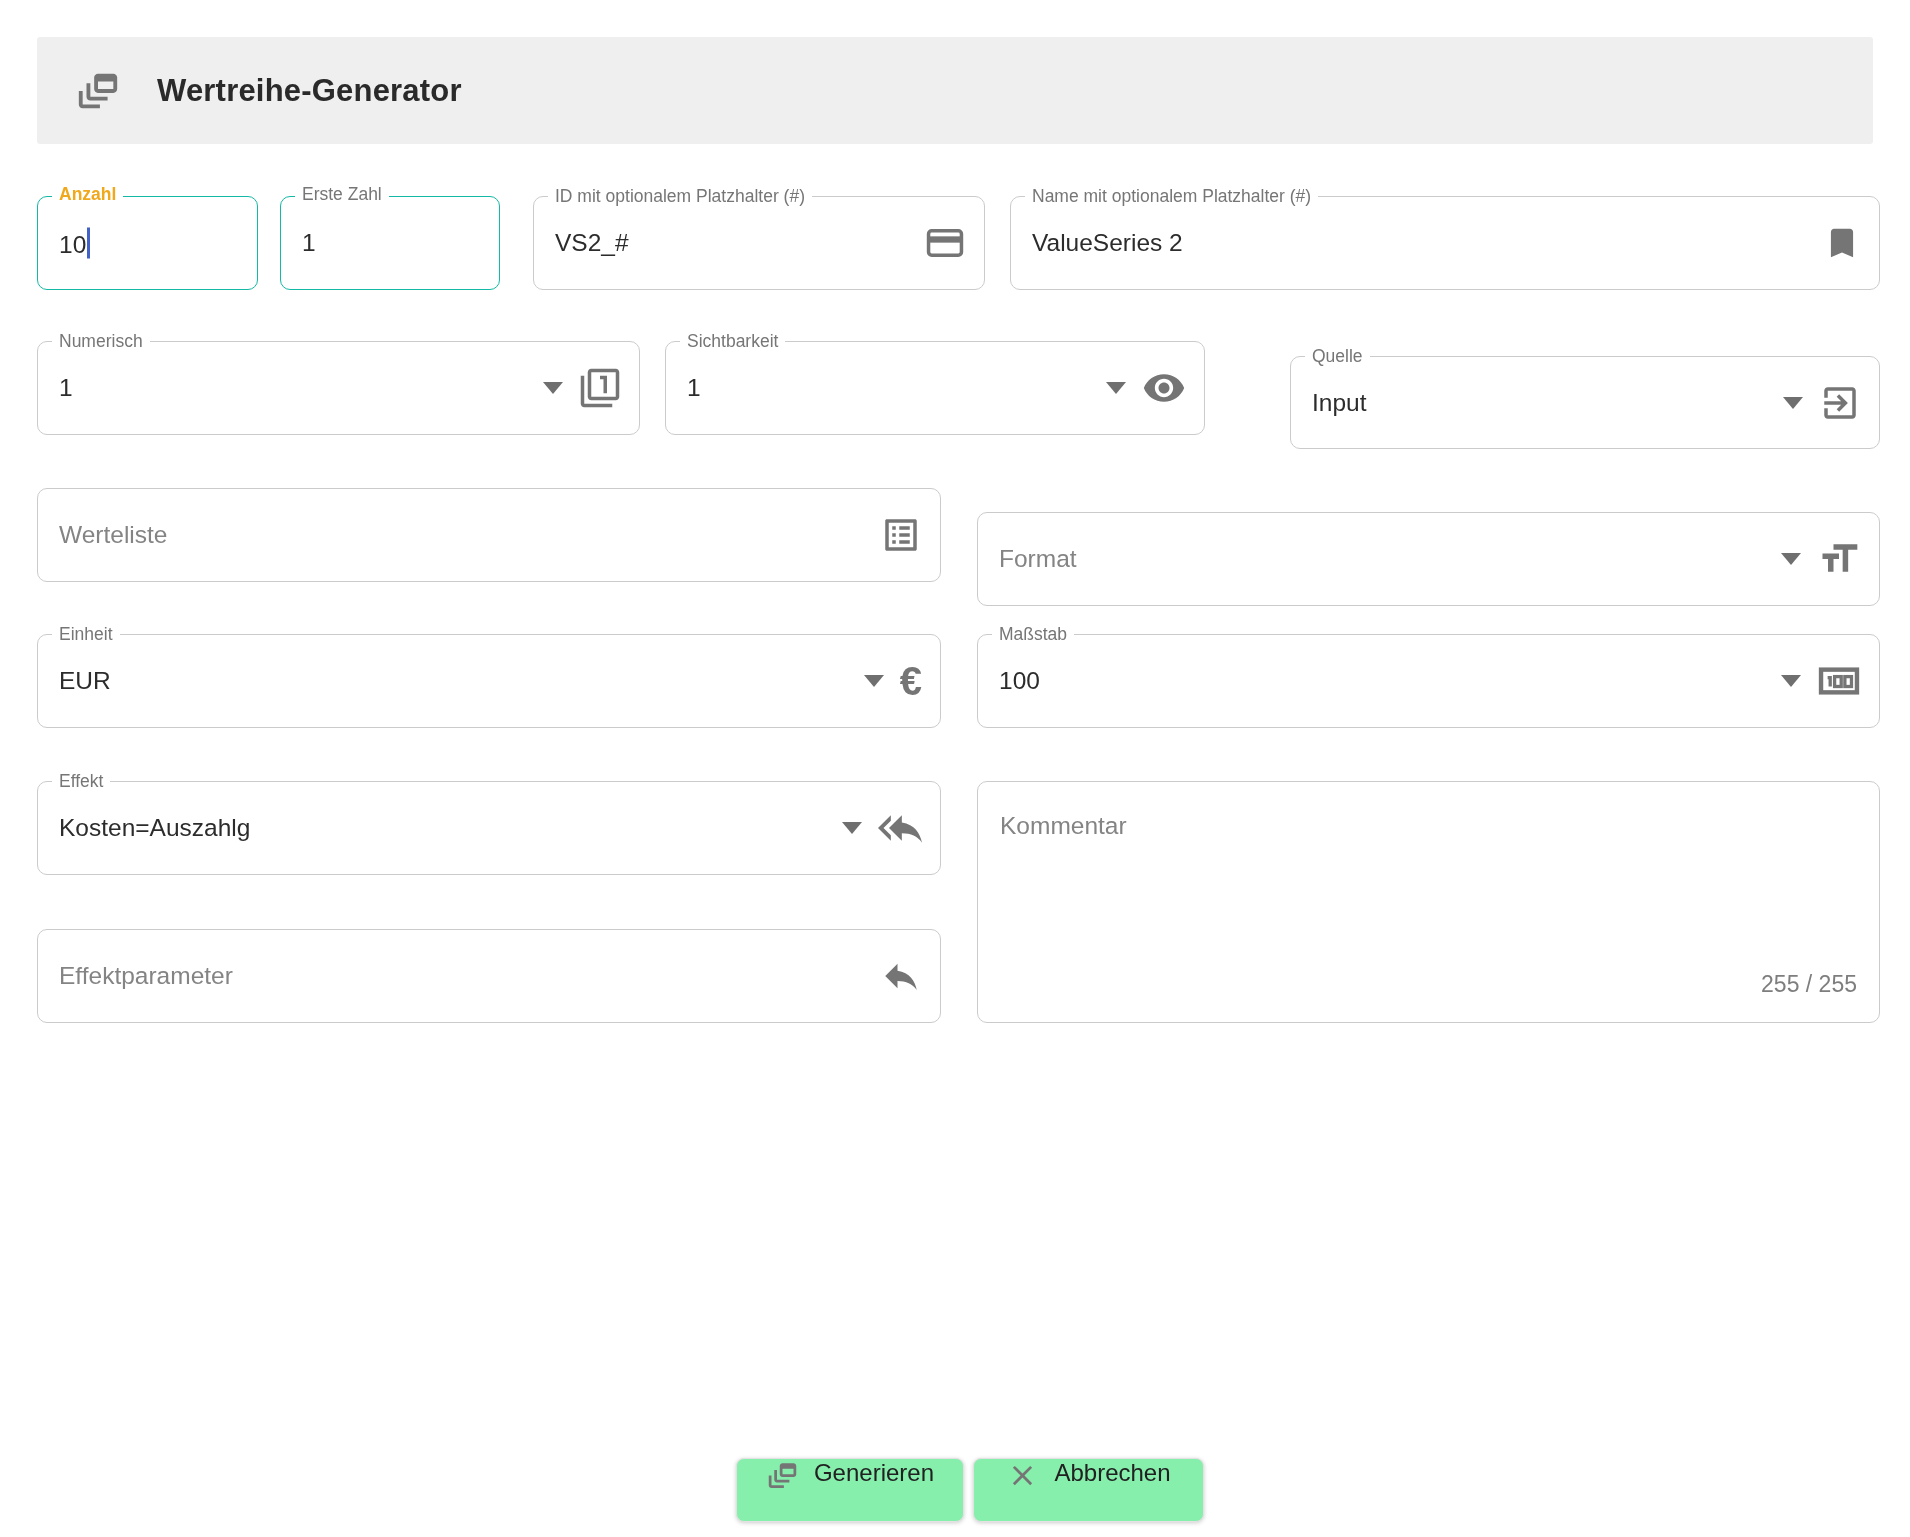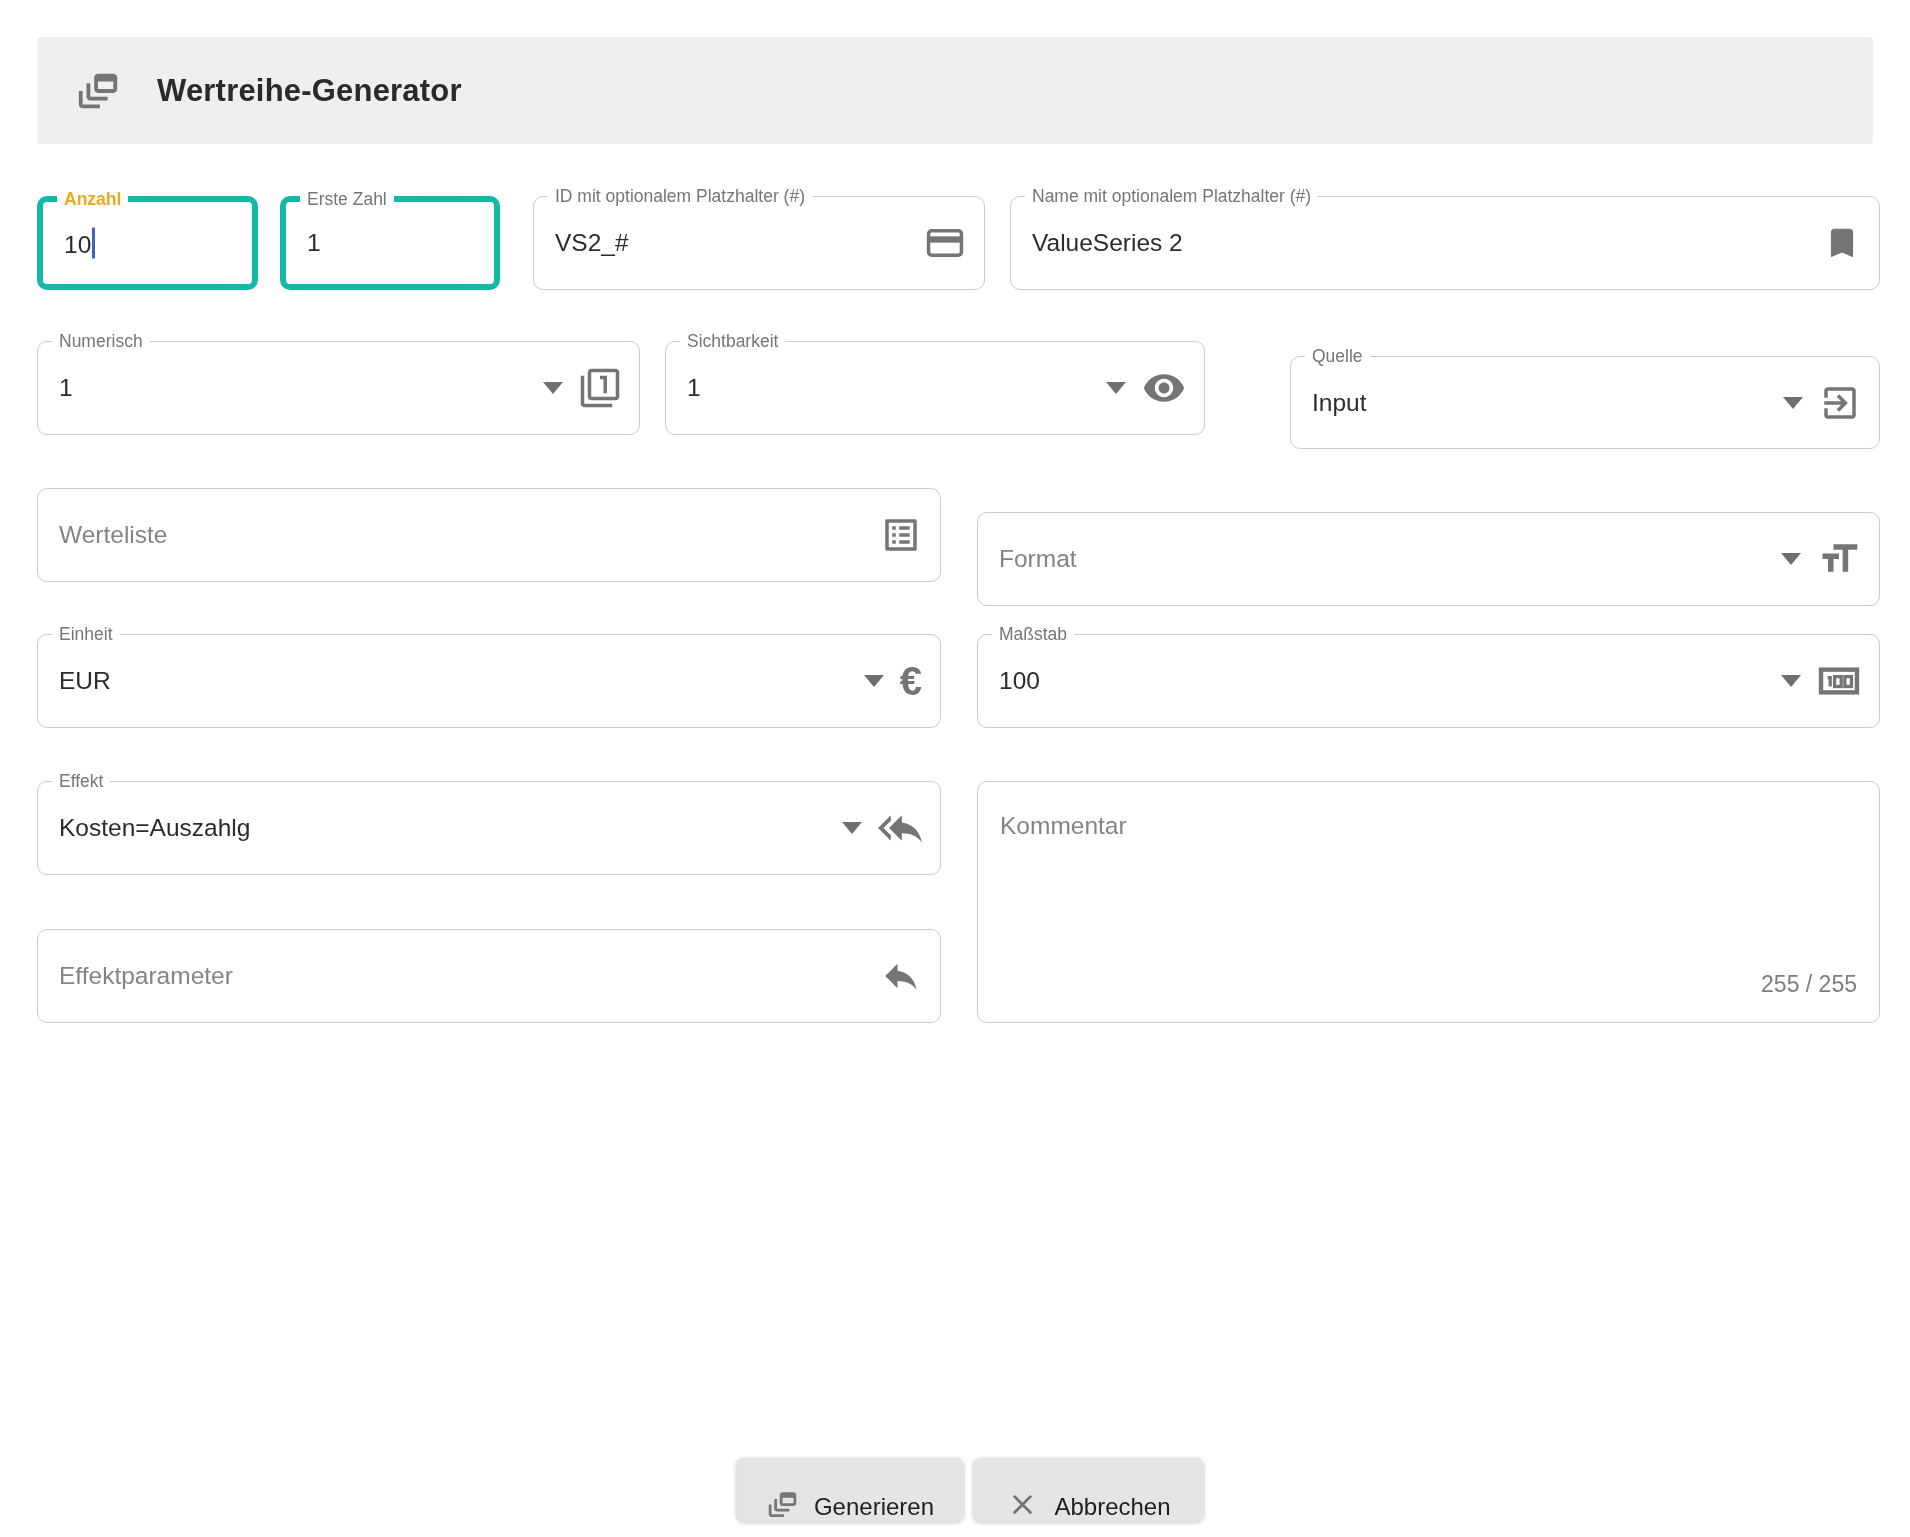--- a/index.html
+++ b/index.html
@@ -7,38 +7,38 @@
   .page { position:relative; width:1910px; height:1537px; background:#fff; }
 
   .dialog-header { position:absolute; left:37px; top:37px; width:1836px; height:107px;
     background:#efefef; border-radius:3px; display:flex; align-items:center; padding-left:38px; gap:36px; }
   .dialog-header .title { font-size:31px; font-weight:600; color:#2a2a2a; letter-spacing:.2px; }
 
   .icon { color:#757575; display:inline-flex; align-items:center; justify-content:center; flex:none; }
   .icon svg { display:block; }
 
   .field { position:absolute; background:#fff; border:1px solid #cbcbcb; border-radius:10px; }
-  .field.hl { border:6px solid #14b8a6; }
+  .field.hl { border:1px solid #14b8a6; }
   .flabel { position:absolute; top:-13px; left:14px; background:#fff; padding:0 7px; font-size:17.5px;
     color:#767676; white-space:nowrap; line-height:1.4; }
   .field.hl .flabel { top:-15px; }
   .field.hl.focus .flabel { color:#f0a81c; font-weight:bold; }
   .fvalue { position:absolute; left:21px; top:50%; transform:translateY(-50%); font-size:24.5px; color:#2c2c2c; white-space:nowrap; }
   .fempty { position:absolute; left:21px; top:50%; transform:translateY(-50%); font-size:24.5px; color:#848484; white-space:nowrap; }
   .trailing { position:absolute; right:18px; top:50%; transform:translateY(-50%); display:flex; align-items:center; gap:16px; }
   .caret { width:0; height:0; border-left:10px solid transparent; border-right:10px solid transparent;
     border-top:12px solid #6f6f6f; }
   .cursor { display:inline-block; width:3px; height:31px; background:#4262c8; vertical-align:-6px; margin-left:1px; }
 
   .textarea-field { position:absolute; background:#fff; border:1px solid #cbcbcb; border-radius:10px; }
   .ta-label { position:absolute; left:22px; top:30px; font-size:24.5px; color:#848484; }
   .ta-counter { position:absolute; right:22px; bottom:24px; font-size:23px; color:#7e7e7e; }
 
-  .btn { position:absolute; height:64px; background:#e5e5e5; border:1px solid #e2e2e2; border-radius:8px;
-    box-shadow:0 1px 4px rgba(0,0,0,.20); display:flex; align-items:flex-end; justify-content:center; gap:15px;
+  .btn { position:absolute; height:64px; background:#86efac; border:1px solid #e2e2e2; border-radius:8px;
+    box-shadow:0 1px 4px rgba(0,0,0,.20); display:flex; align-items:flex-start; justify-content:center; gap:15px;
     font-size:24px; font-weight:500; color:#212121; cursor:pointer; }
 </style>
 </head>
 <body>
 
 <div class="page">
 
   <div class="dialog-header">
     <span class="icon">
       <svg width="46" height="46" viewBox="0 0 24 24" fill="#757575">

